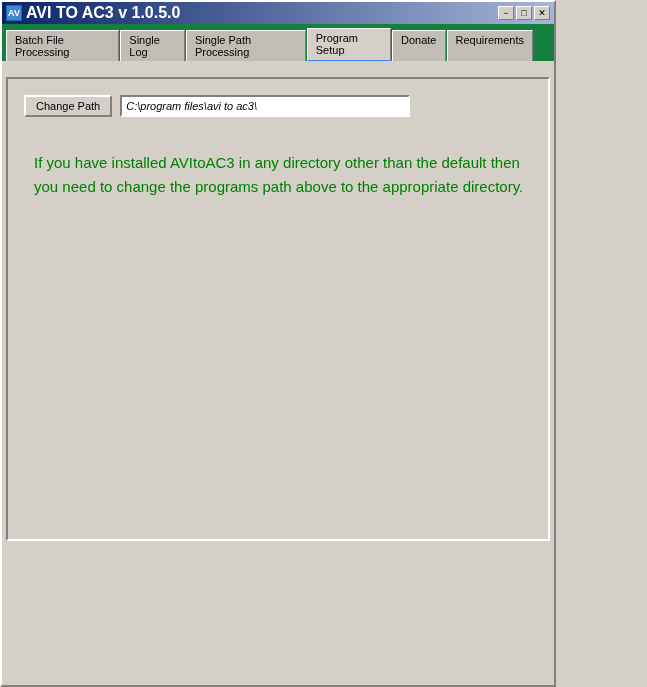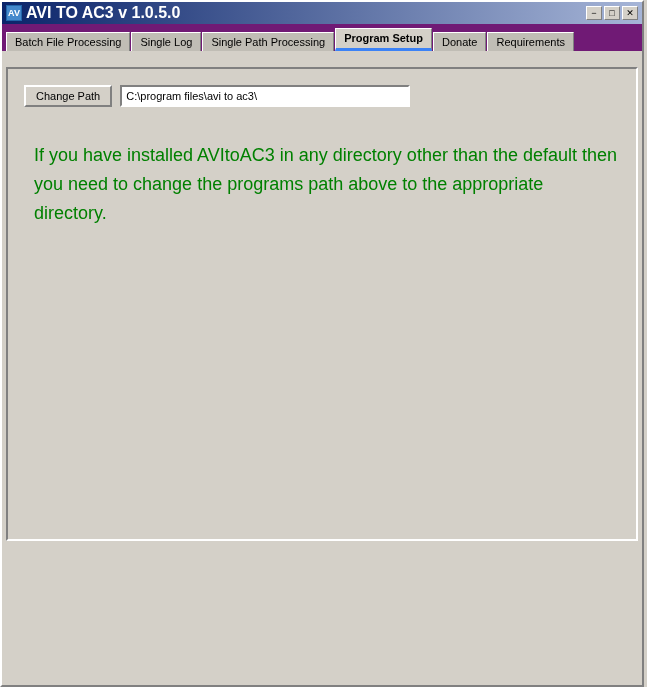--- a/index.html
+++ b/index.html
@@ -11,21 +11,21 @@
     body {
       background: #d4d0c8;
       font-family: 'Segoe UI', Tahoma, Arial, sans-serif;
       font-size: 12px;
       width: 647px;
       height: 687px;
       overflow: hidden;
     }
 
     .window {
-      width: 644px;
+      width: 556px;
       height: 687px;
       background: #d4d0c8;
       border: 2px solid #808080;
       border-top: 2px solid #ffffff;
       border-left: 2px solid #ffffff;
       display: flex;
       flex-direction: column;
     }
 
     .title-bar {
@@ -79,46 +79,45 @@
       display: flex;
       align-items: center;
       justify-content: center;
       cursor: pointer;
       color: #000;
     }
 
     .tabs-bar {
       display: flex;
       flex-direction: row;
-      align-items: flex-end;
-      padding: 4px 12px 0 4px;
-      background: #701a75;
+      padding: 4px 20px 0 4px;
+      background: #15803d;
       flex-shrink: 0;
     }
 
     .tab {
       padding: 3px 8px;
       border: 1px solid #808080;
       border-bottom: none;
       background: #d4d0c8;
       cursor: pointer;
       font-size: 11px;
       color: #000;
       position: relative;
       margin-right: 1px;
       border-top: 1px solid #ffffff;
       border-left: 1px solid #ffffff;
     }
 
     .tab.active {
       background: #d4d0c8;
-      font-weight: bold;
+      font-weight: normal;
       z-index: 2;
       padding-bottom: 4px;
-      border-bottom: 3px solid #3b82f6;
+      border-bottom: 1px solid #3b82f6;
     }
 
     .tab:not(.active) {
       background: #c0bdb5;
       margin-top: 2px;
     }
 
     .content-area {
       flex: 1;
       background: #d4d0c8;
@@ -157,25 +156,26 @@
       height: 22px;
       border: 2px solid #808080;
       border-top: 2px solid #808080;
       border-left: 2px solid #808080;
       border-right: 2px solid #ffffff;
       border-bottom: 2px solid #ffffff;
       background: white;
       padding: 2px 4px;
       font-size: 11px;
       color: #000;
+      font-style: italic;
     }
 
     .info-text {
       color: #008000;
-      font-size: 18px;
+      font-size: 15px;
       line-height: 1.6;
       margin-left: 10px;
       margin-top: 10px;
     }
 
     .bottom-area {
       height: 140px;
       background: #d4d0c8;
       flex-shrink: 0;
     }

